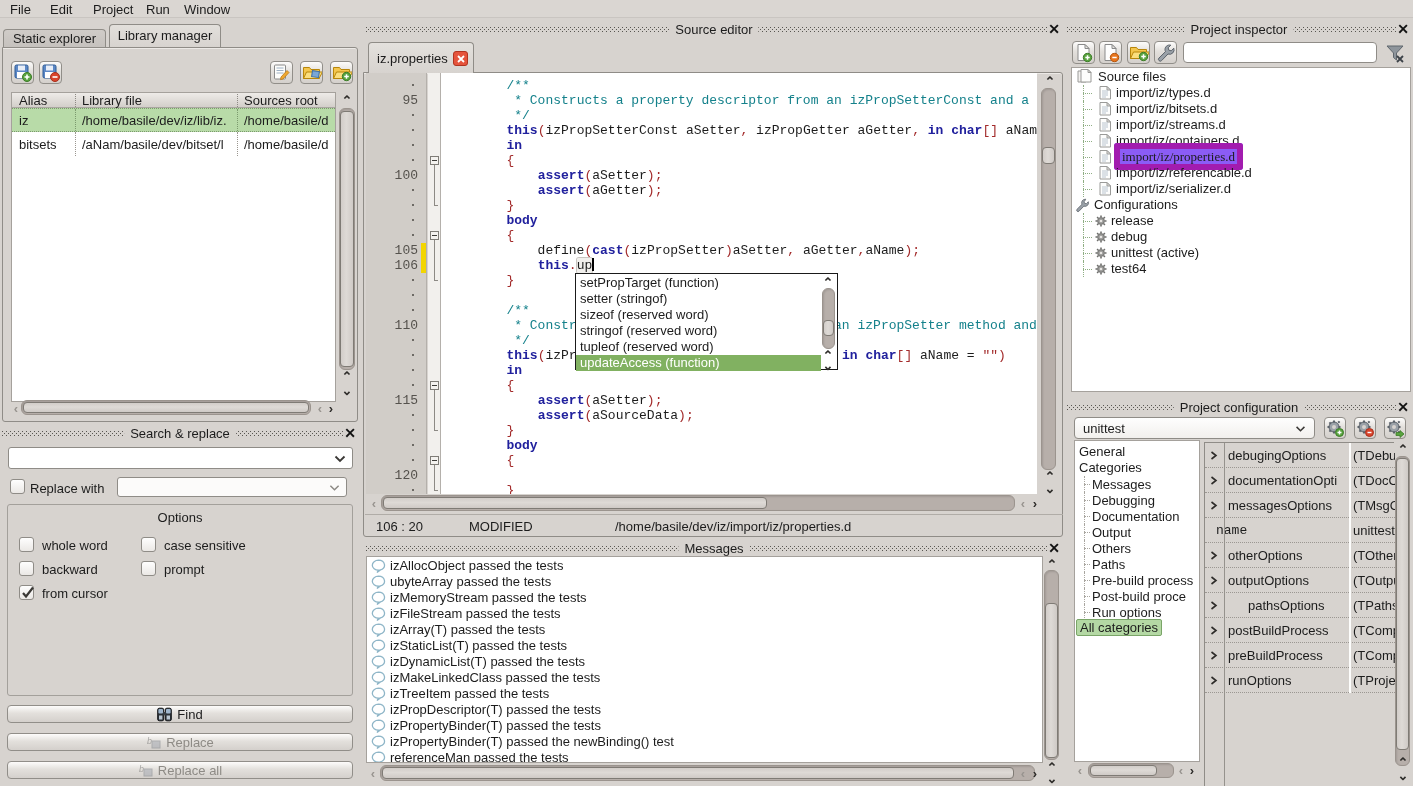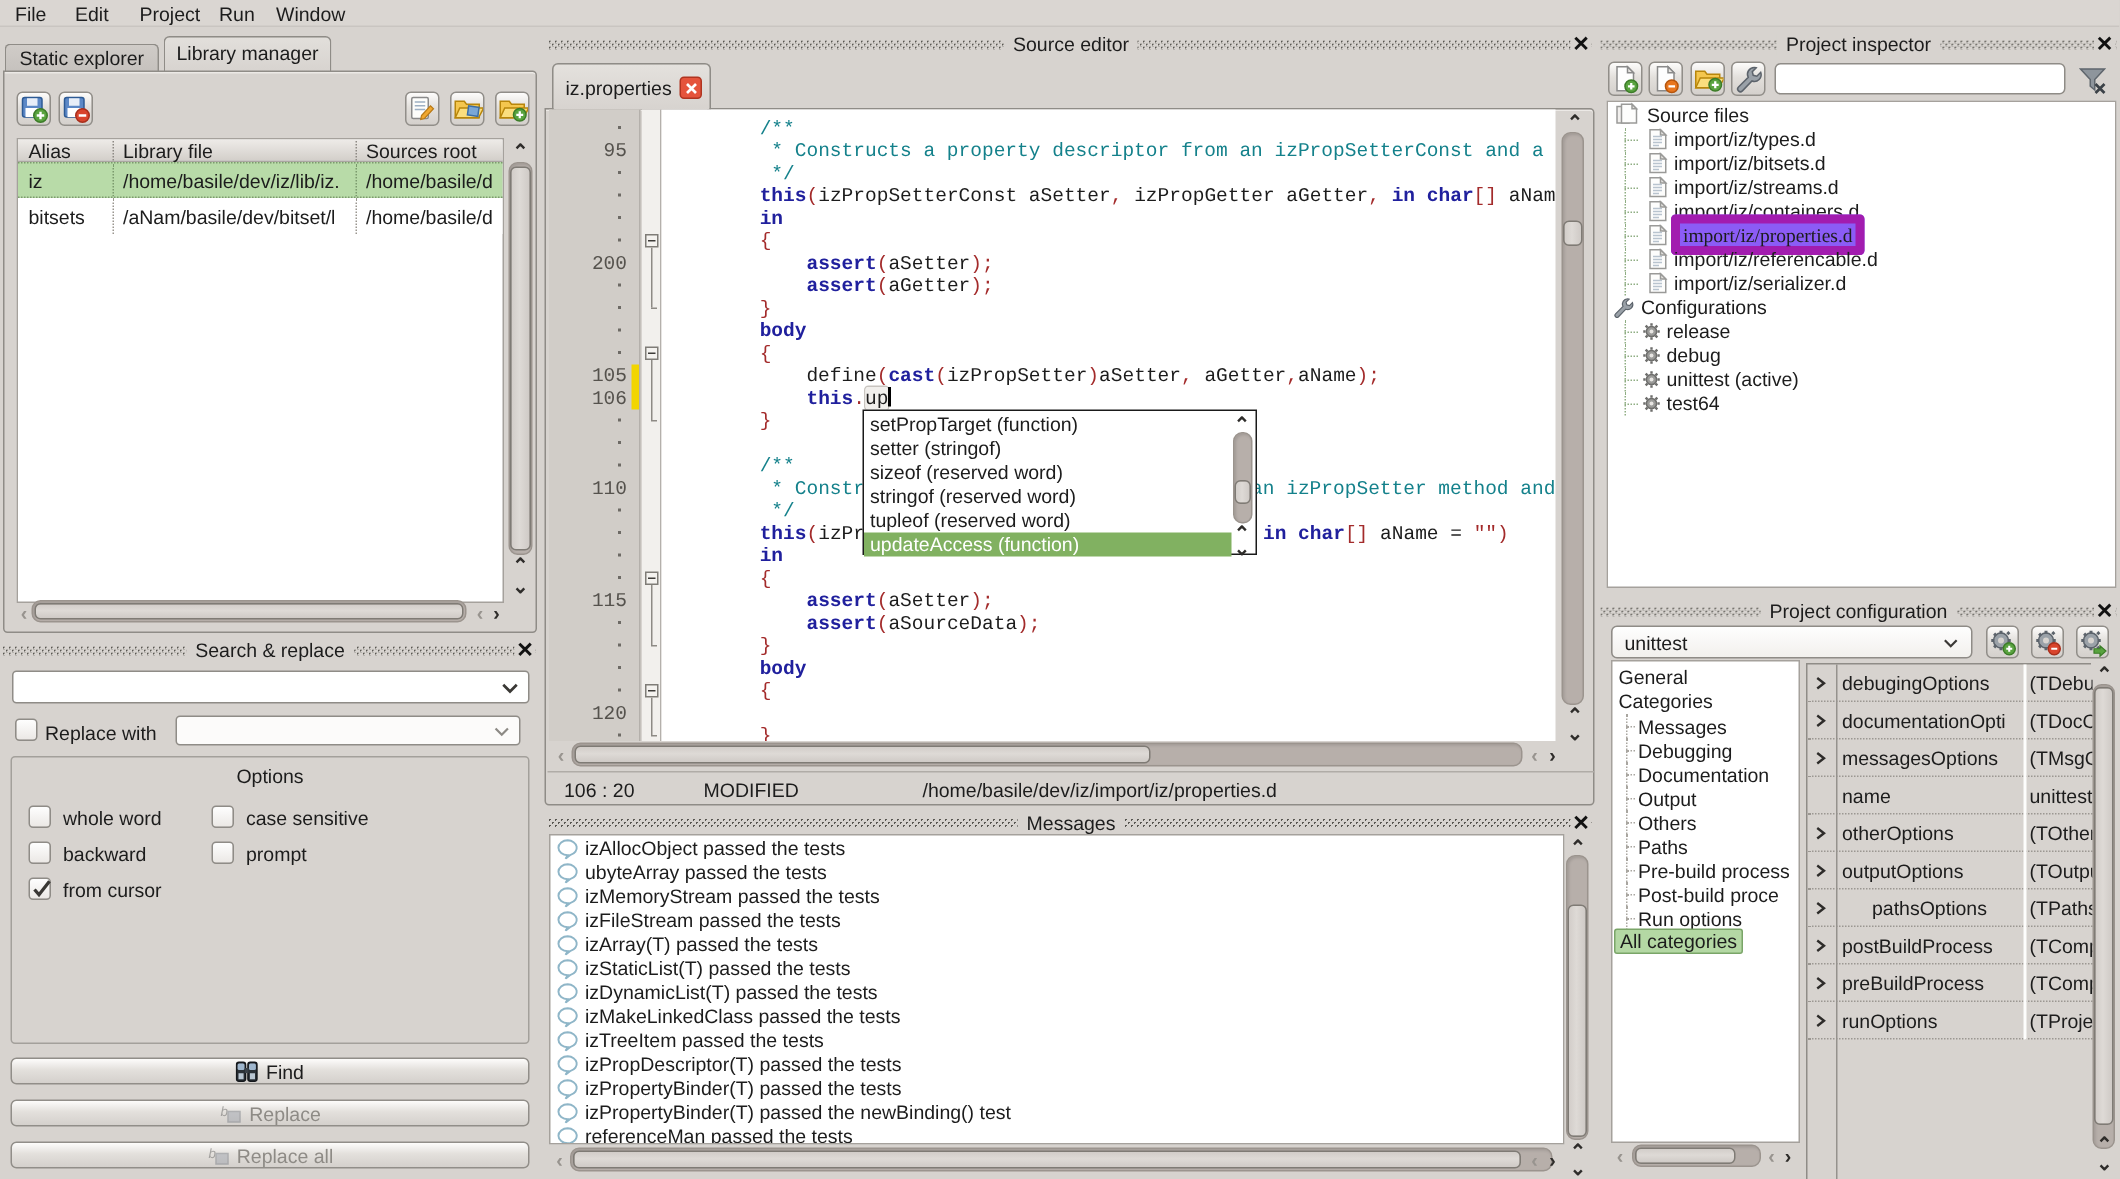--- a/index.html
+++ b/index.html
@@ -192,21 +192,21 @@
 </div>
 
 <div class="abs panel" style="left:363px;top:72px;width:700px;height:465px;border-radius:0 3px 3px 3px;">
   <div class="abs" style="left:2px;top:0;width:61px;height:421px;background:#d1cdc8;border-right:1px solid #b4b0ab;" id="gutter">
       <div class="abs" style="right:12px;top:11px;width:2px;height:2px;background:#6d6a65;"></div>
       <div class="abs mono" style="right:8px;top:20px;color:#55524d;">95</div>
       <div class="abs" style="right:12px;top:41px;width:2px;height:2px;background:#6d6a65;"></div>
       <div class="abs" style="right:12px;top:56px;width:2px;height:2px;background:#6d6a65;"></div>
       <div class="abs" style="right:12px;top:71px;width:2px;height:2px;background:#6d6a65;"></div>
       <div class="abs" style="right:12px;top:86px;width:2px;height:2px;background:#6d6a65;"></div>
-      <div class="abs mono" style="right:8px;top:95px;color:#55524d;">200</div>
+      <div class="abs mono" style="right:8px;top:95px;color:#55524d;">100</div>
       <div class="abs" style="right:12px;top:116px;width:2px;height:2px;background:#6d6a65;"></div>
       <div class="abs" style="right:12px;top:131px;width:2px;height:2px;background:#6d6a65;"></div>
       <div class="abs" style="right:12px;top:146px;width:2px;height:2px;background:#6d6a65;"></div>
       <div class="abs" style="right:12px;top:161px;width:2px;height:2px;background:#6d6a65;"></div>
       <div class="abs mono" style="right:8px;top:170px;color:#55524d;">105</div>
       <div class="abs mono" style="right:8px;top:185px;color:#55524d;">106</div>
       <div class="abs" style="right:12px;top:206px;width:2px;height:2px;background:#6d6a65;"></div>
       <div class="abs" style="right:12px;top:221px;width:2px;height:2px;background:#6d6a65;"></div>
       <div class="abs" style="right:12px;top:236px;width:2px;height:2px;background:#6d6a65;"></div>
       <div class="abs mono" style="right:8px;top:245px;color:#55524d;">110</div>
@@ -602,21 +602,21 @@
         <div class="abs" style="left:148px;top:5px;white-space:nowrap;">(TDocOpts</div>
       </div>
       <div class="abs" style="left:0;top:50px;width:190px;height:25px;border-bottom:1px dotted #9b9792;overflow:hidden;">
         <svg class="abs" style="left:5px;top:8px;" width="8" height="9" viewBox="0 0 8 9">
           <path d="M1.5 1 L6 4.5 L1.5 8" fill="none" stroke="#2e2c2a" stroke-width="1.6"></path>
         </svg>
         <div class="abs" style="left:23px;top:5px;white-space:nowrap;">messagesOptions</div>
         <div class="abs" style="left:148px;top:5px;white-space:nowrap;">(TMsgOpts</div>
       </div>
       <div class="abs" style="left:0;top:75px;width:190px;height:25px;border-bottom:1px dotted #9b9792;overflow:hidden;">
-        <div class="abs" style="left:23px;top:5px;white-space:nowrap;">name</div>
+        <div class="abs" style="left:11px;top:5px;white-space:nowrap;font-family:Liberation Mono, monospace;">name</div>
         <div class="abs" style="left:148px;top:5px;white-space:nowrap;">unittest</div>
       </div>
       <div class="abs" style="left:0;top:100px;width:190px;height:25px;border-bottom:1px dotted #9b9792;overflow:hidden;">
         <svg class="abs" style="left:5px;top:8px;" width="8" height="9" viewBox="0 0 8 9">
           <path d="M1.5 1 L6 4.5 L1.5 8" fill="none" stroke="#2e2c2a" stroke-width="1.6"></path>
         </svg>
         <div class="abs" style="left:23px;top:5px;white-space:nowrap;">otherOptions</div>
         <div class="abs" style="left:148px;top:5px;white-space:nowrap;">(TOtherOpt</div>
       </div>
       <div class="abs" style="left:0;top:125px;width:190px;height:25px;border-bottom:1px dotted #9b9792;overflow:hidden;">

